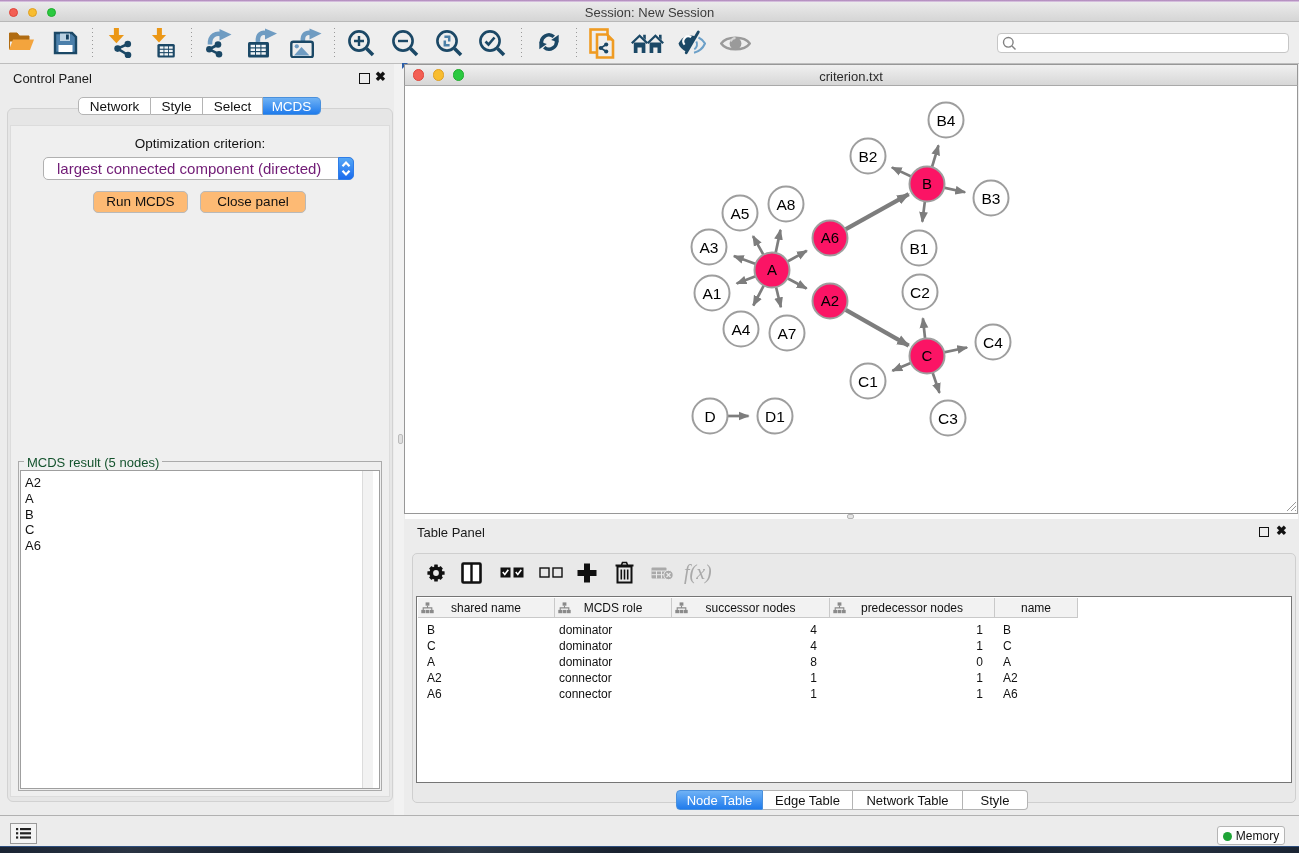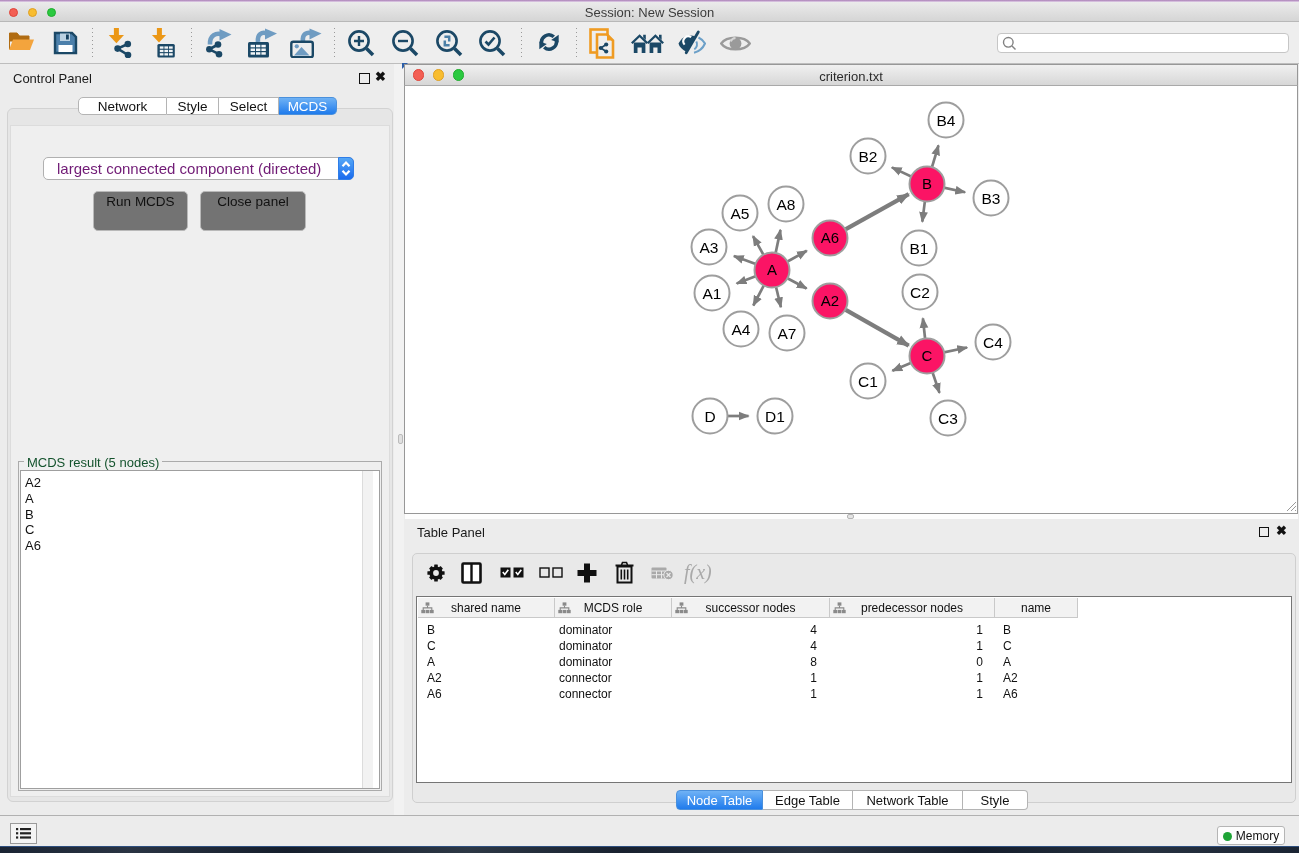--- a/index.html
+++ b/index.html
@@ -23,21 +23,21 @@
 .tabrow { position:absolute; display:flex; }
 .tab { height:18px; line-height:17px; text-align:center; font-size:13.5px; color:#111; background:#fff; border:1px solid #b4b4b4; border-left:none; }
 .tab.first { border-left:1px solid #b4b4b4; border-radius:5px 0 0 5px; }
 .tab.last { border-radius:0 5px 5px 0; }
 .tab.sel { background:linear-gradient(#6fb2f5,#1f7bec); color:#fff; border-color:#4a90dc; }
 #cp-tabs { left:78px; top:97px; }
 #opt-label { left:6px; top:136px; width:388px; text-align:center; font-size:13.5px; color:#111; }
 #dropdown { left:43px; top:157px; width:311px; height:23px; background:#fff; border:1px solid #b0b0b0; border-radius:5px; }
 #dd-text { left:57px; top:160px; font-size:15px; color:#701a75; }
 #dd-btn { left:338px; top:157px; width:16px; height:23px; background:linear-gradient(#55a7f6,#1a6bee); border-radius:0 5px 5px 0; border:1px solid #2f7de8; }
-.pushbtn { position:absolute; height:40px; background:#737373; border:1px solid #b9b9b9; border-radius:5px; text-align:center; font-size:13.5px; color:#111; line-height:20px; }
+.pushbtn { position:absolute; height:22px; background:#fdba74; border:1px solid #b9b9b9; border-radius:5px; text-align:center; font-size:13.5px; color:#111; line-height:20px; }
 
 #fieldset { left:18px; top:461px; width:364px; height:330px; border:1px solid #ababab; }
 #fs-legend { left:24px; top:455px; background:#efefef; font-size:13px; color:#14532d; padding:0 3px; }
 #listbox { left:20px; top:470px; width:360px; height:319px; background:#fff; border:1px solid #9f9f9f; font-size:13px; color:#111; line-height:15.8px; padding:4px 0 0 4px; }
 #listsb { left:362px; top:471px; width:11px; height:317px; background:#f2f2f2; border-left:1px solid #dcdcdc; }
 
 #netwin { left:404px; top:64px; width:894px; height:450px; background:#fff; border:1px solid #979797; }
 #net-titlebar { left:404px; top:64px; width:894px; height:22px; background:linear-gradient(#f0f0f0,#d7d7d7); border:1px solid #979797; border-bottom:1px solid #a9a9a9; }
 #net-title { left:404px; top:69px; width:894px; text-align:center; font-size:13px; color:#2b2b2b; }
 
@@ -209,25 +209,26 @@
       <circle cx="6.3" cy="6.3" r="4.8" fill="none" stroke="#828282" stroke-width="1.4"></circle>
       <line x1="10" y1="10" x2="13.5" y2="13.5" stroke="#828282" stroke-width="1.4"></line>
     </svg>
 
   <div class="abs" id="cp-title">Control Panel</div>
   <div class="abs" id="cp-max"></div>
   <div class="abs" id="cp-close">✖</div>
   <div class="abs" id="cp-panel"></div>
   <div class="abs" id="cp-inner"></div>
   <div class="abs tabrow" id="cp-tabs">
-    <div class="tab first" style="width:89px;text-align:center;">Network</div>
+    <div class="tab first" style="width:73px;text-align:center;">Network</div>
     <div class="tab" style="width:52px;">Style</div>
     <div class="tab" style="width:60px;">Select</div>
     <div class="tab last sel" style="width:58px;">MCDS</div>
   </div>
+  <div class="abs" id="opt-label">Optimization criterion:</div>
   <div class="abs" id="dropdown"></div>
   <div class="abs" id="dd-text">largest connected component (directed)</div>
   <div class="abs" id="dd-btn"><svg width="14" height="21">
         <path d="M3.5 8.2 L7 4.5 L10.5 8.2 M3.5 12.8 L7 16.5 L10.5 12.8" stroke="#fff" stroke-width="2.2" fill="none"></path>
       </svg></div>
   <div class="abs pushbtn" style="left:93px;top:191px;width:95px;">Run MCDS</div>
   <div class="abs pushbtn" style="left:200px;top:191px;width:106px;">Close panel</div>
   <div class="abs" id="fieldset"></div>
   <div class="abs" id="fs-legend">MCDS result (5 nodes)</div>
   <div class="abs" id="listbox">A2<br>A<br>B<br>C<br>A6</div>

